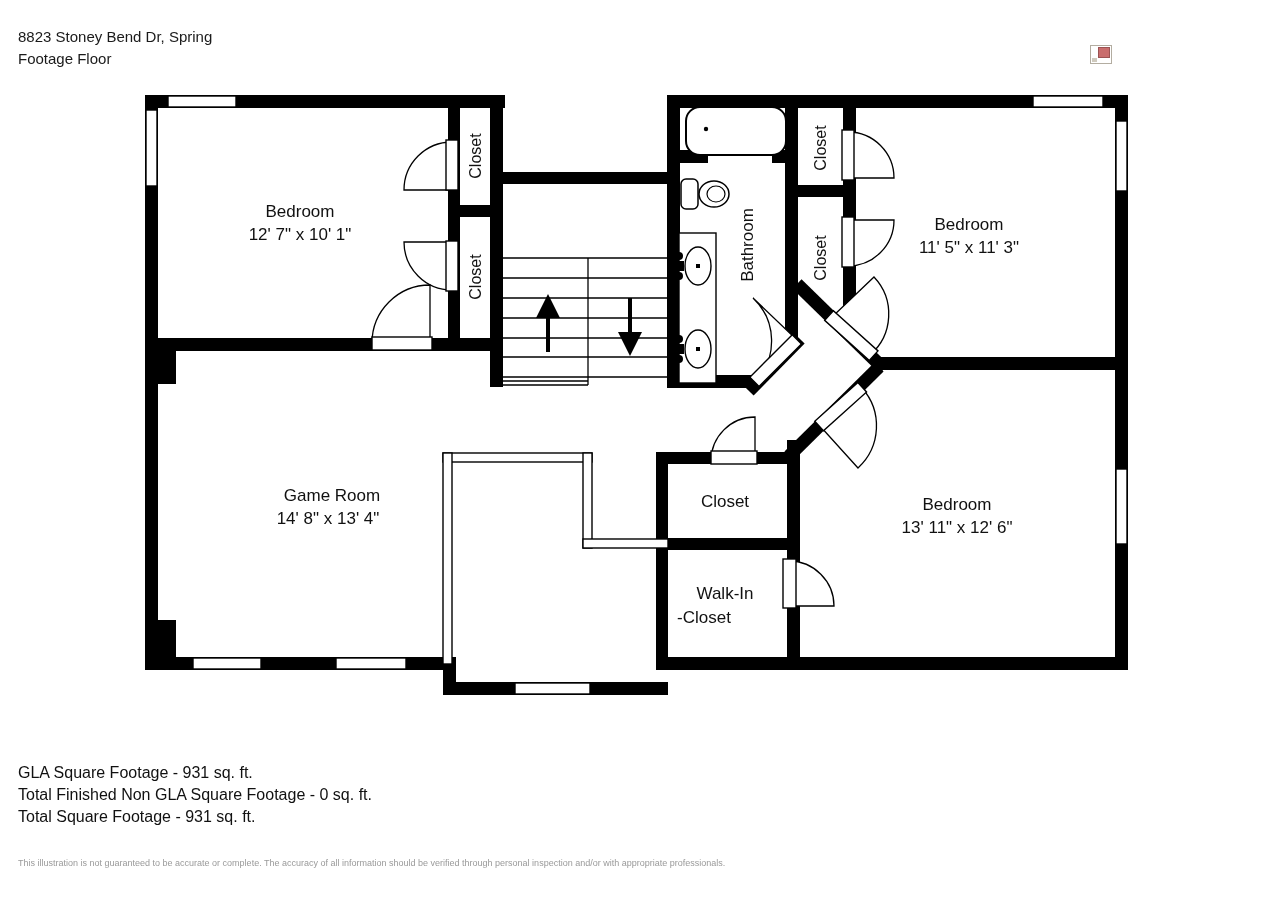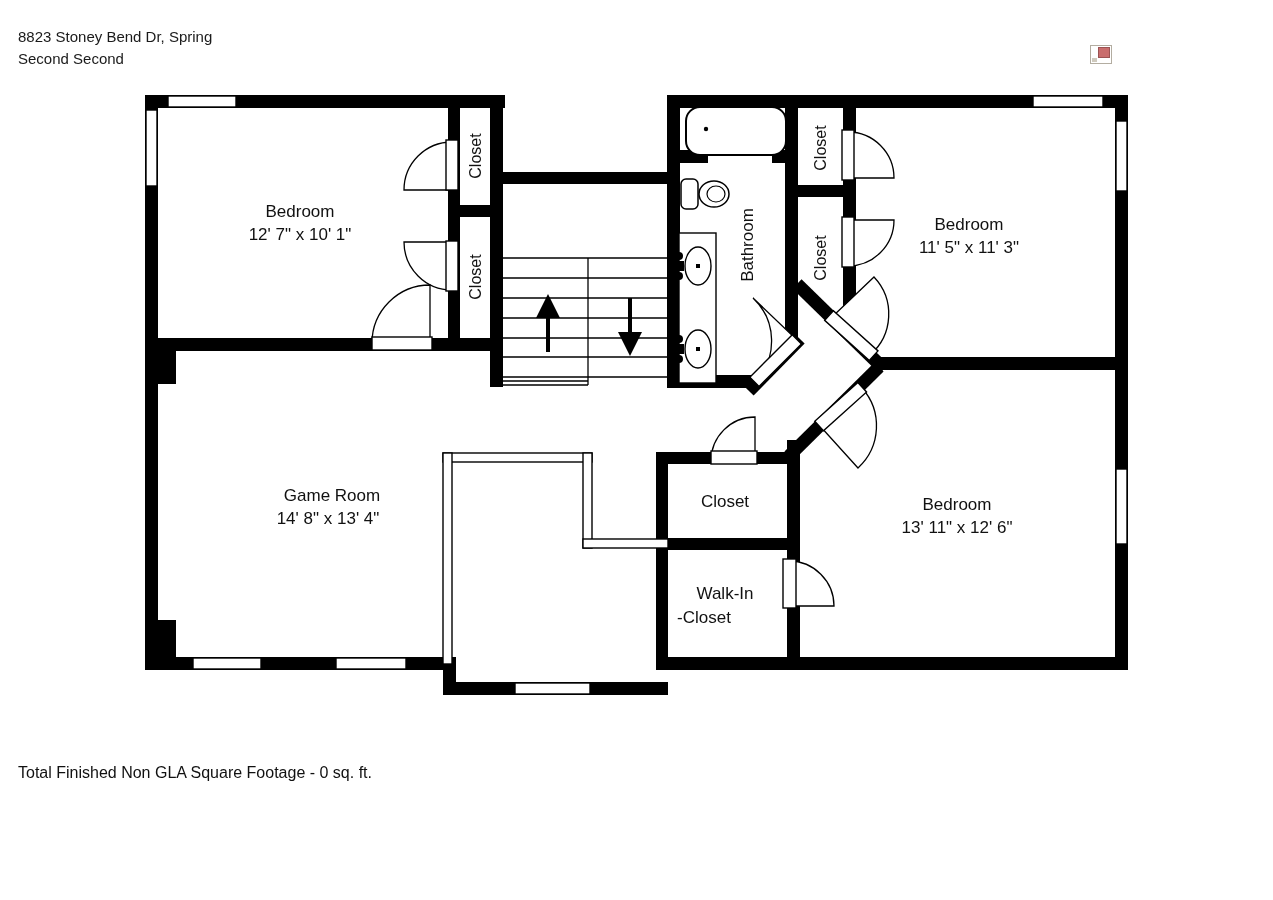--- a/index.html
+++ b/index.html
@@ -17,21 +17,21 @@
   .ftr{position:absolute;left:18px;top:762px;font-size:16px;line-height:22px;color:#111;}
   .disc{position:absolute;left:18px;top:856px;font-size:9px;line-height:15px;color:#9a9a9a;}
 </style>
 </head>
 <body>
 
 <div class="page">
 
   <div class="hdr">
     <div>8823 Stoney Bend Dr, Spring</div>
-    <div>Second Second</div>
+    <div>Footage Floor</div>
   </div>
 
   <div class="logo">
     <div class="red"></div>
     <div class="mark"></div>
   </div>
 
   <div class="plan">
 
     <div class="wall" style="left:145px;top:95px;width:360px;height:13px"></div>
@@ -158,19 +158,22 @@
     <div class="rlabel" style="left:704px;top:618px">-Closet</div>
 
     <div class="vlabel" style="left:748px;top:245px;font-size:17px">Bathroom</div>
     <div class="vlabel" style="left:476px;top:156px">Closet</div>
     <div class="vlabel" style="left:476px;top:277px">Closet</div>
     <div class="vlabel" style="left:821px;top:148px">Closet</div>
     <div class="vlabel" style="left:821px;top:258px">Closet</div>
   </div>
 
   <div class="ftr">
+    <div>GLA Square Footage - 931 sq. ft.</div>
     <div>Total Finished Non GLA Square Footage - 0 sq. ft.</div>
+    <div>Total Square Footage - 931 sq. ft.</div>
   </div>
 
   <div class="disc">
+    <div>This illustration is not guaranteed to be accurate or complete. The accuracy of all information should be verified through personal inspection and/or with appropriate professionals.</div>
   </div>
 
 </div>
 
 </body></html>

